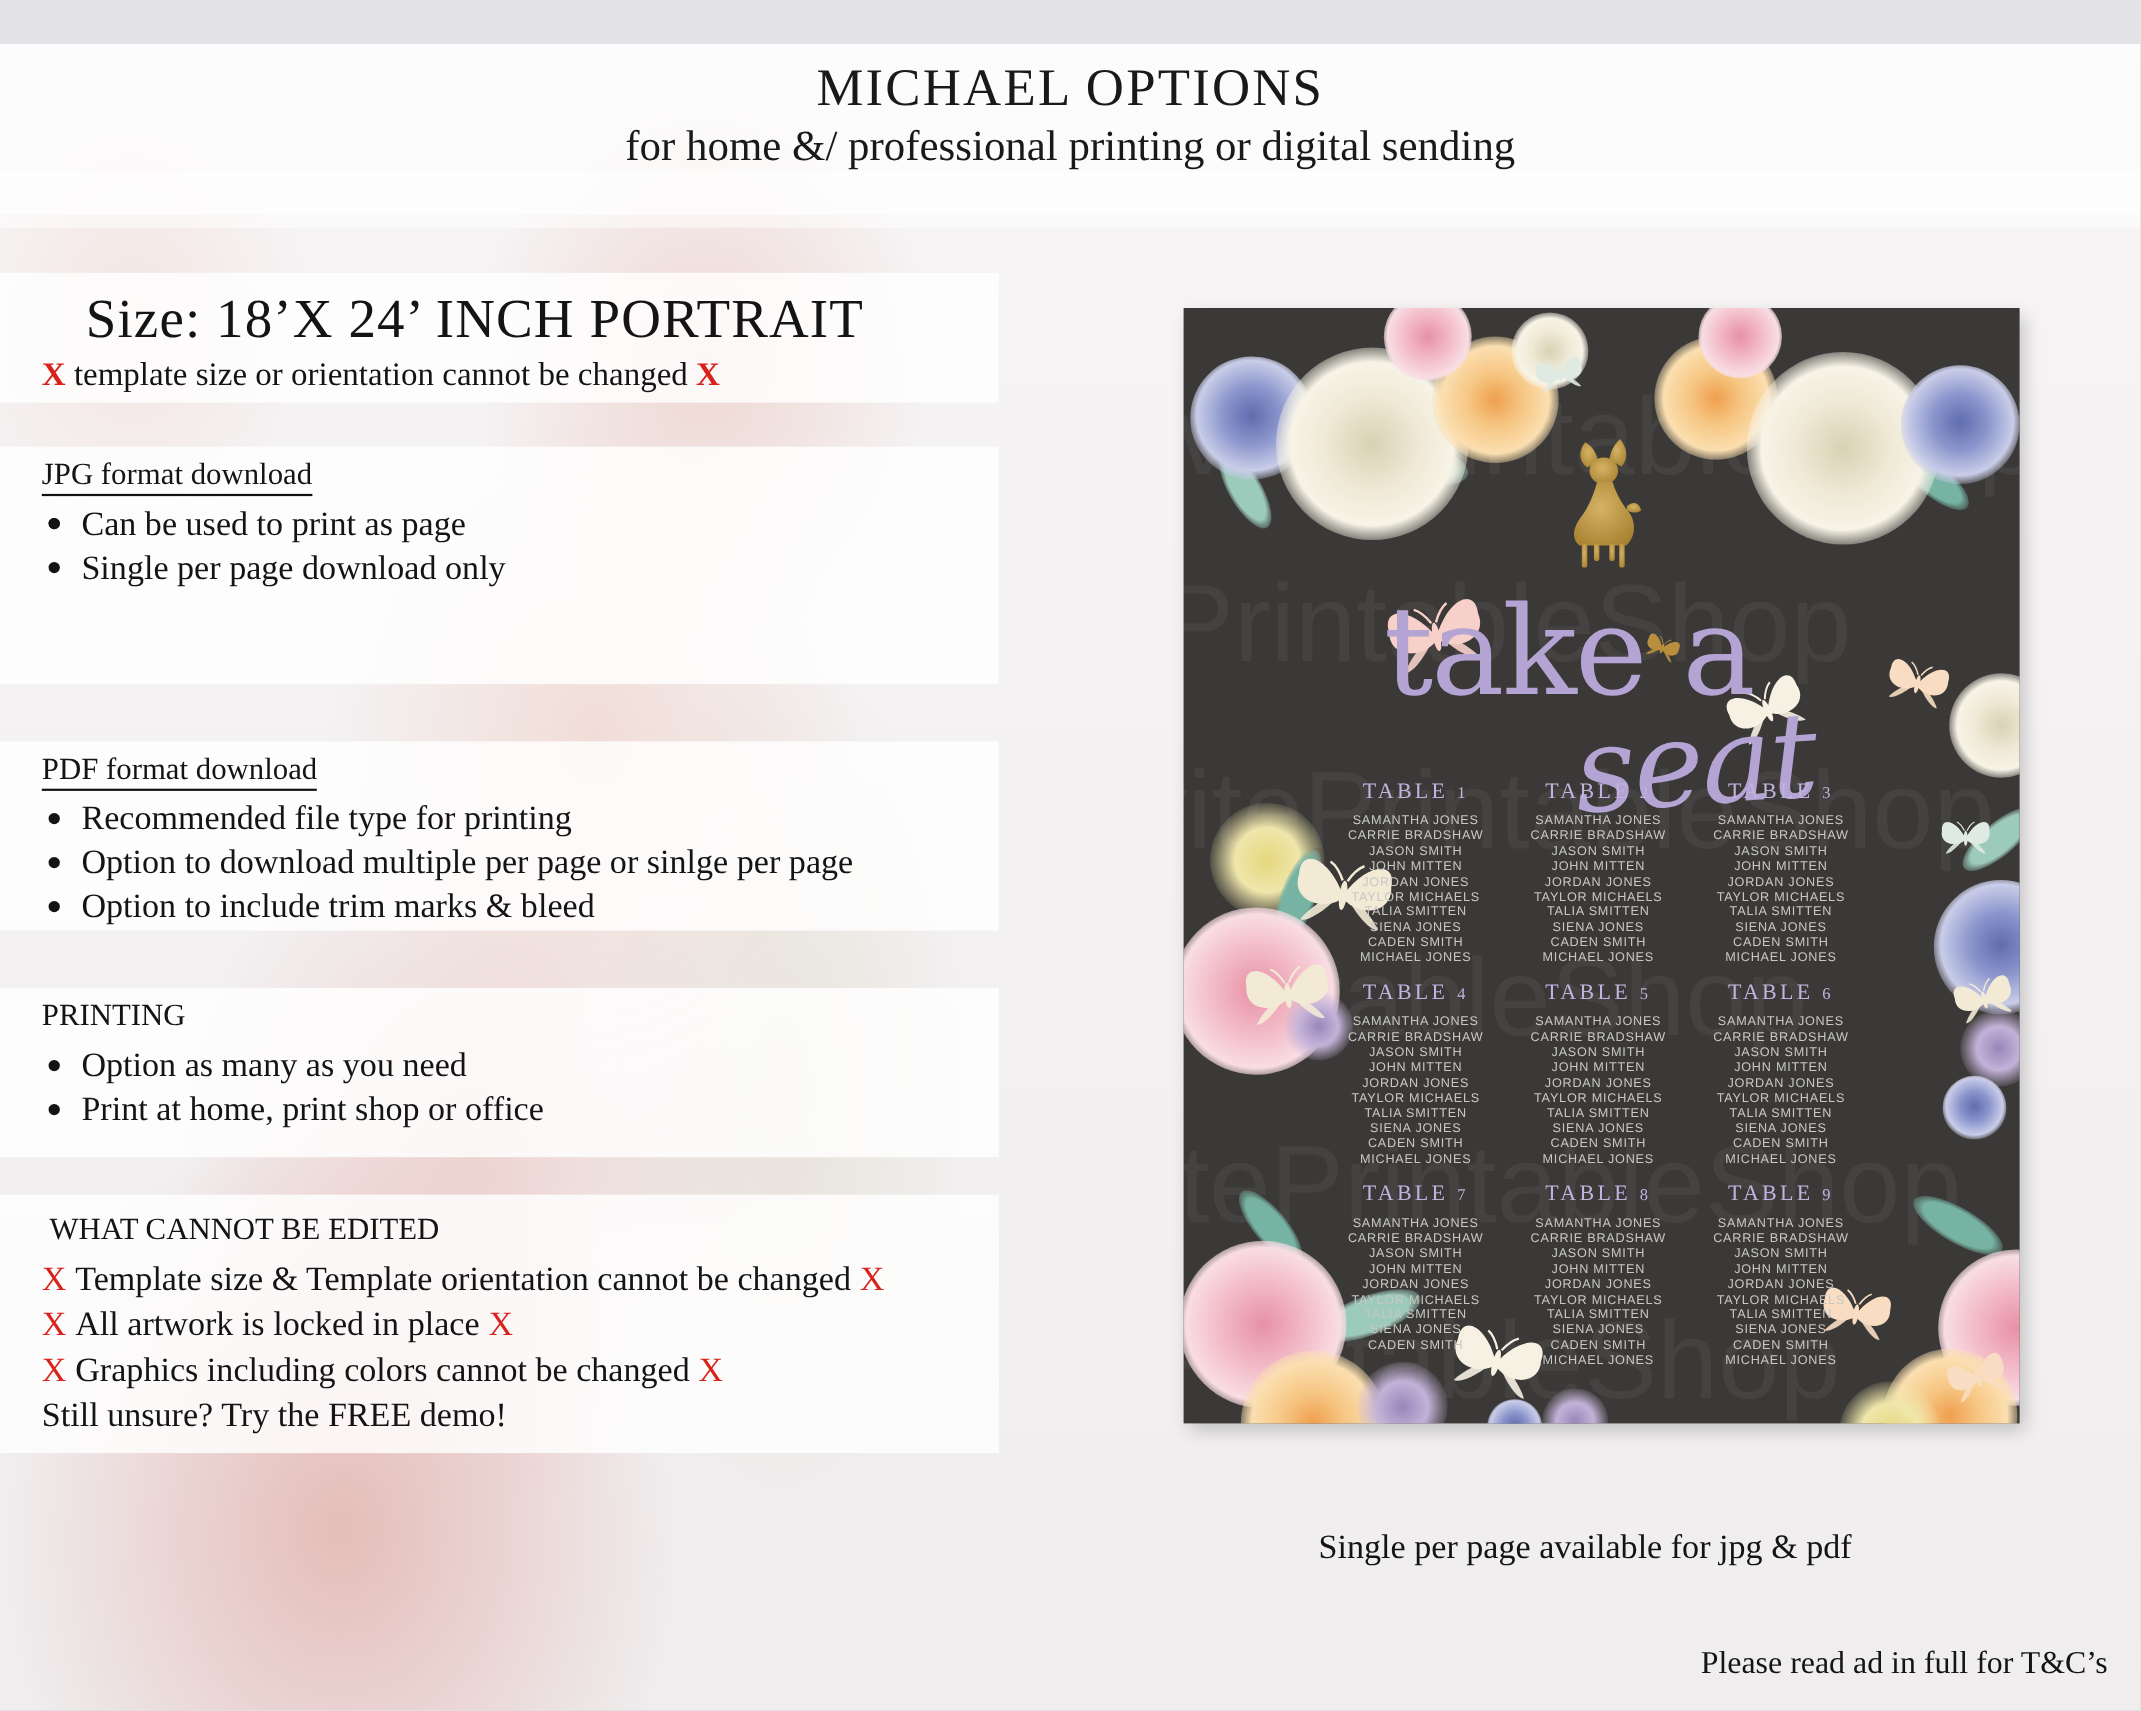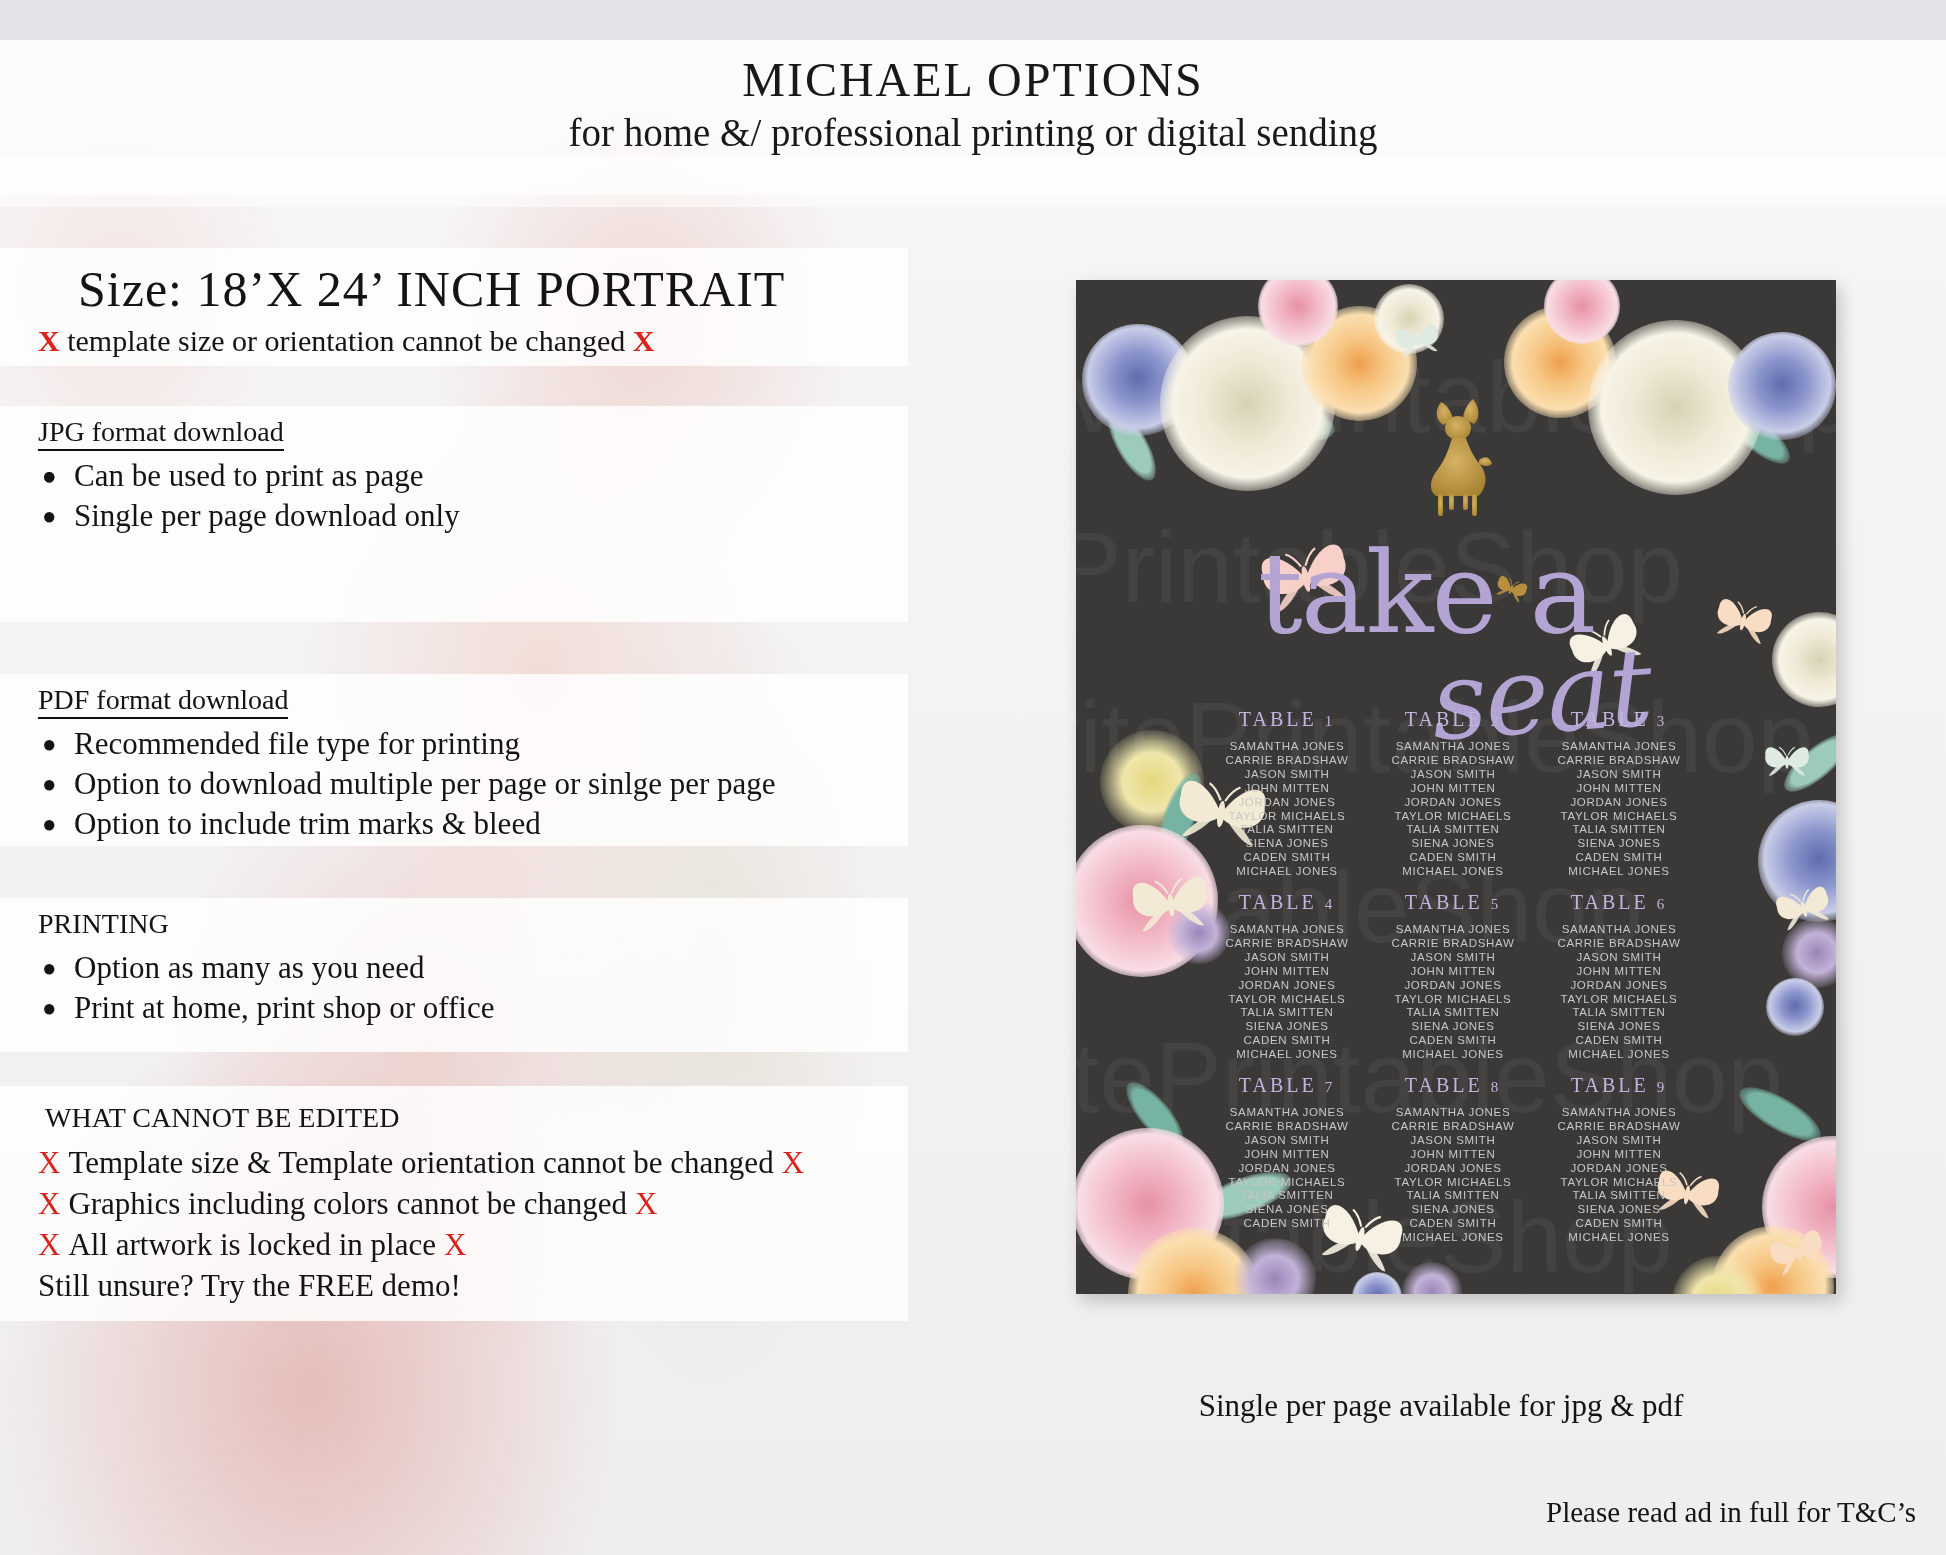--- a/index.html
+++ b/index.html
@@ -155,25 +155,25 @@
 
   <section class="band band-cannot">
     <div class="sec-title">&nbsp;<span>WHAT CANNOT BE EDITED</span></div>
     <div class="xlines">
 
         <div class="xline">
           <span class="rx">X</span><span>Template size &amp; Template orientation cannot be changed</span><span class="rx tail">X</span>
         </div>
 
         <div class="xline">
+          <span class="rx">X</span><span>All artwork is locked in place</span><span class="rx tail">X</span>
+        </div>
+
+        <div class="xline">
           <span class="rx">X</span><span>Graphics including colors cannot be changed</span><span class="rx tail">X</span>
-        </div>
-
-        <div class="xline">
-          <span class="rx">X</span><span>All artwork is locked in place</span><span class="rx tail">X</span>
         </div>
       </div>
     <div class="cannot-footer">Still unsure? Try the FREE demo!</div>
   </section>
 
   <div class="poster">
 
     <div class="wm">
       <span>InvitePrintableShop</span>
         <span>InvitePrintableShop</span>

